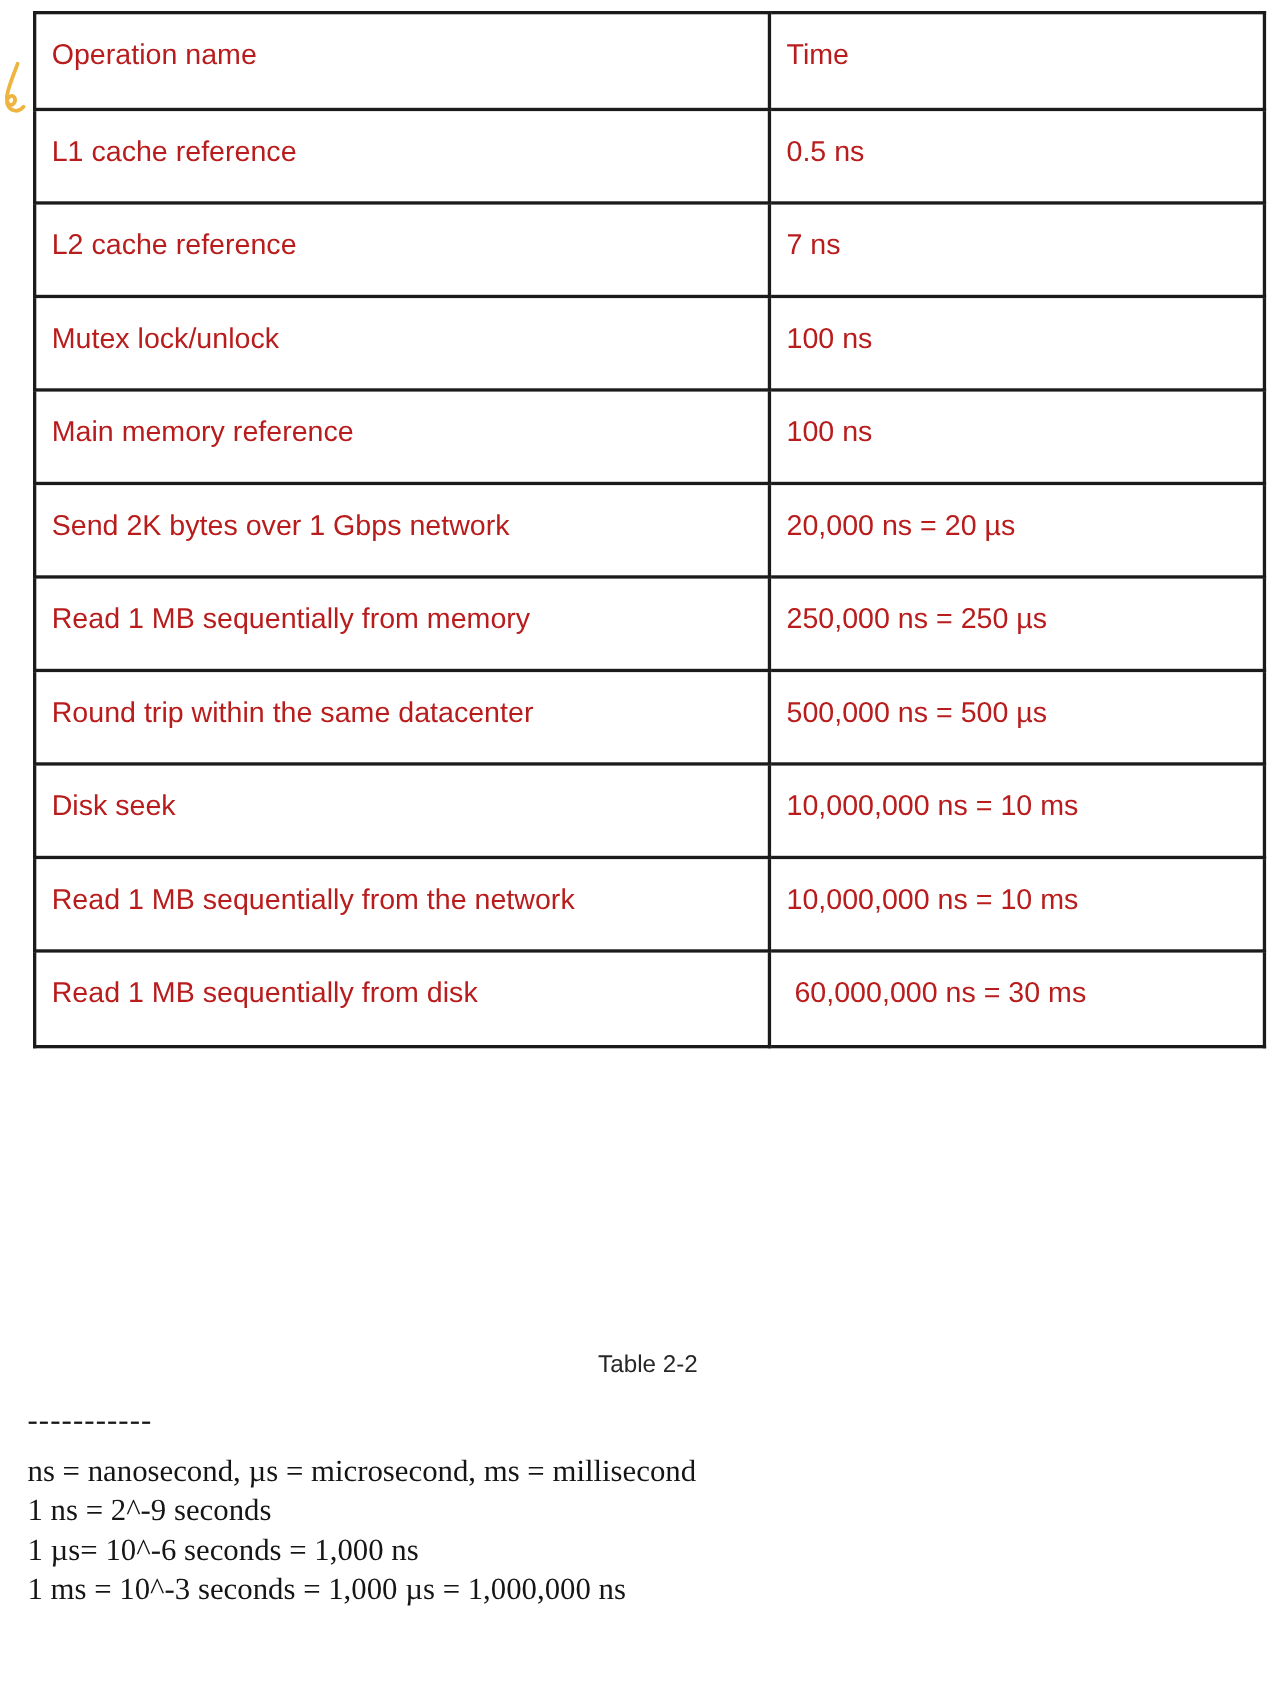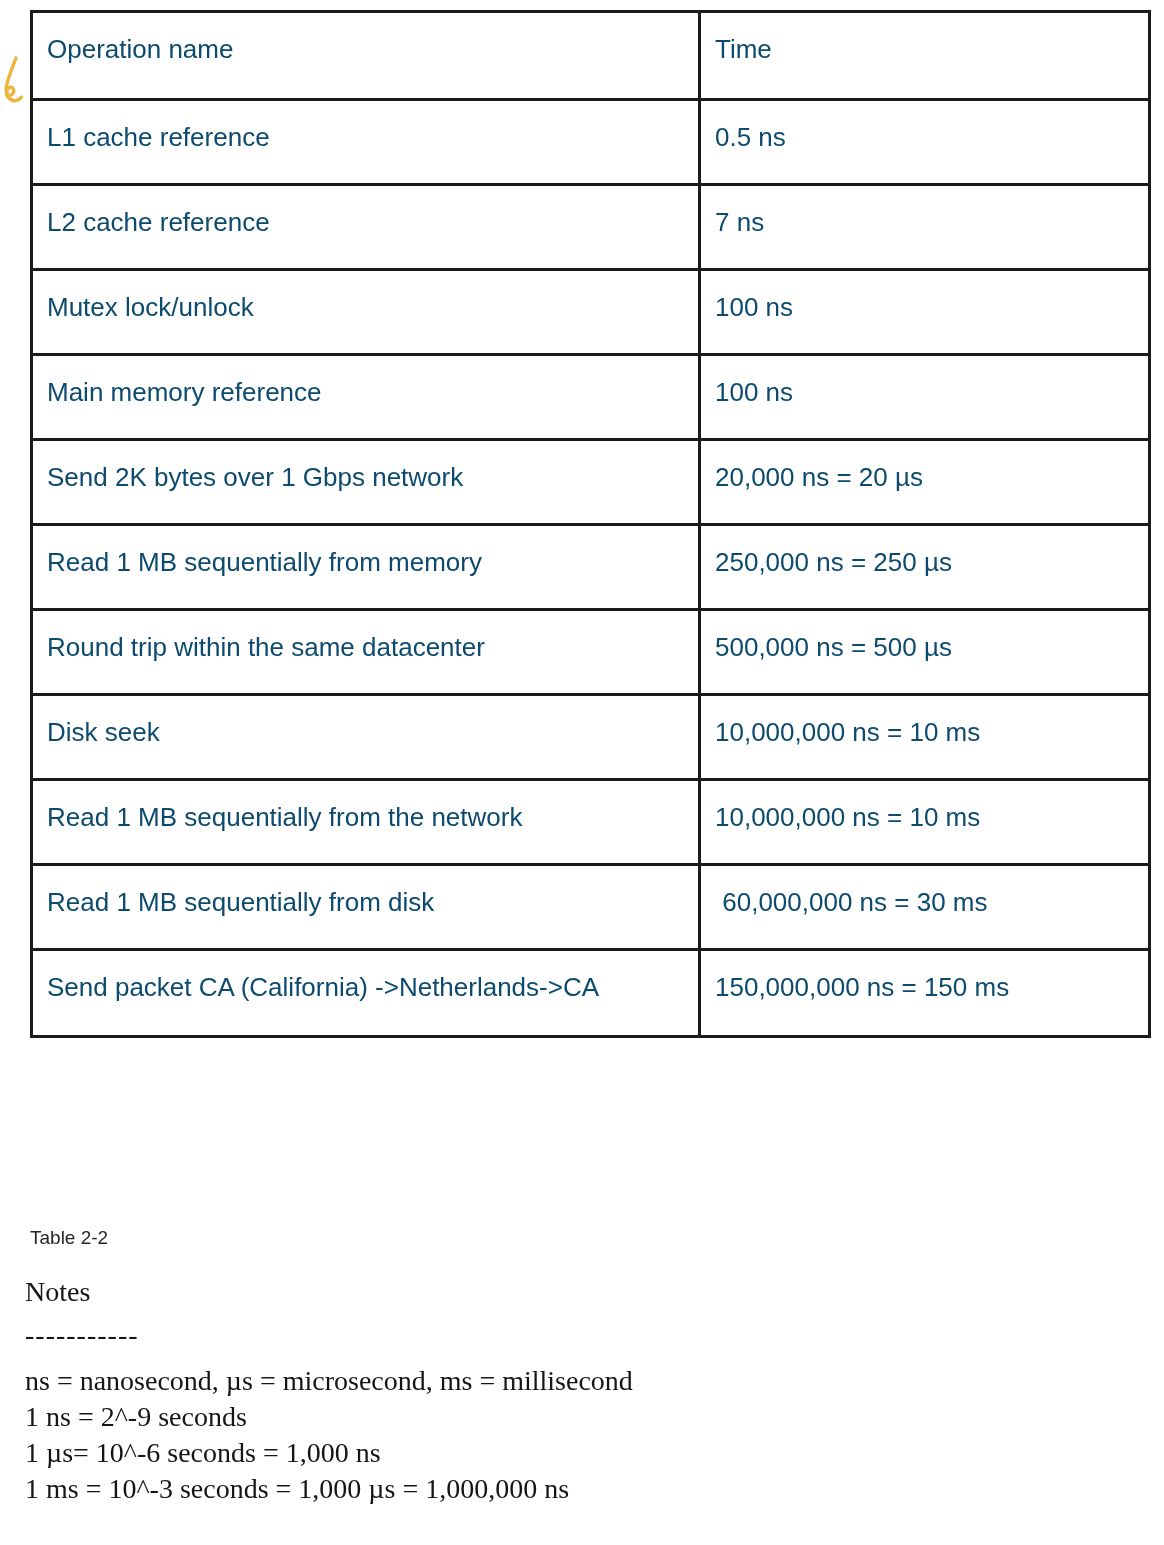--- a/index.html
+++ b/index.html
@@ -28,35 +28,35 @@
   }
   .latency col.c-op   { width: 668px; }
   .latency col.c-time { width: 450px; }
   .latency th, .latency td {
     border: 3px solid #1b1b1b;
     vertical-align: top;
     text-align: left;
     padding: 20px 12px 0 14px;
     font-size: 26px;
     font-weight: 400;
-    color: #0c4a6e;
+    color: #b91c1c;
     line-height: 1.25;
     white-space: pre-wrap;
     overflow: hidden;
   }
   .latency thead tr { height: 88px; }
   .latency tbody tr { height: 85px; }
   .latency tbody tr:last-child { height: 87px; }
   .caption {
     position: absolute;
     left: 30px;
     top: 1227px;
     width: 1118px;
-    text-align: left;
-    font-size: 19px;
+    text-align: center;
+    font-size: 22px;
     color: #272727;
   }
   .notes {
     position: absolute;
     left: 25px;
     top: 1274px;
     width: 1100px;
     font-family: "Liberation Serif", serif;
     font-size: 28px;
     color: #151515;
@@ -119,31 +119,26 @@
         <td>10,000,000 ns = 10 ms</td>
       </tr>
       <tr>
         <td>Read 1 MB sequentially from the network</td>
         <td>10,000,000 ns = 10 ms</td>
       </tr>
       <tr>
         <td>Read 1 MB sequentially from disk</td>
         <td> 60,000,000 ns = 30 ms</td>
       </tr>
-      <tr>
-        <td>Send packet CA (California) -&gt;Netherlands-&gt;CA</td>
-        <td>150,000,000 ns = 150 ms</td>
-      </tr>
     </tbody>
   </table>
 
   <div class="caption">Table 2-2</div>
 
   <div class="notes">
-    <div class="notes-heading">Notes</div>
     <div class="notes-divider">-----------</div>
     <div class="notes-line">ns = nanosecond, µs = microsecond, ms = millisecond</div>
     <div class="notes-line">1 ns = 2^-9 seconds</div>
     <div class="notes-line">1 µs= 10^-6 seconds = 1,000 ns</div>
     <div class="notes-line">1 ms = 10^-3 seconds = 1,000 µs = 1,000,000 ns</div>
   </div>
 
 </div>
 
 </body></html>

